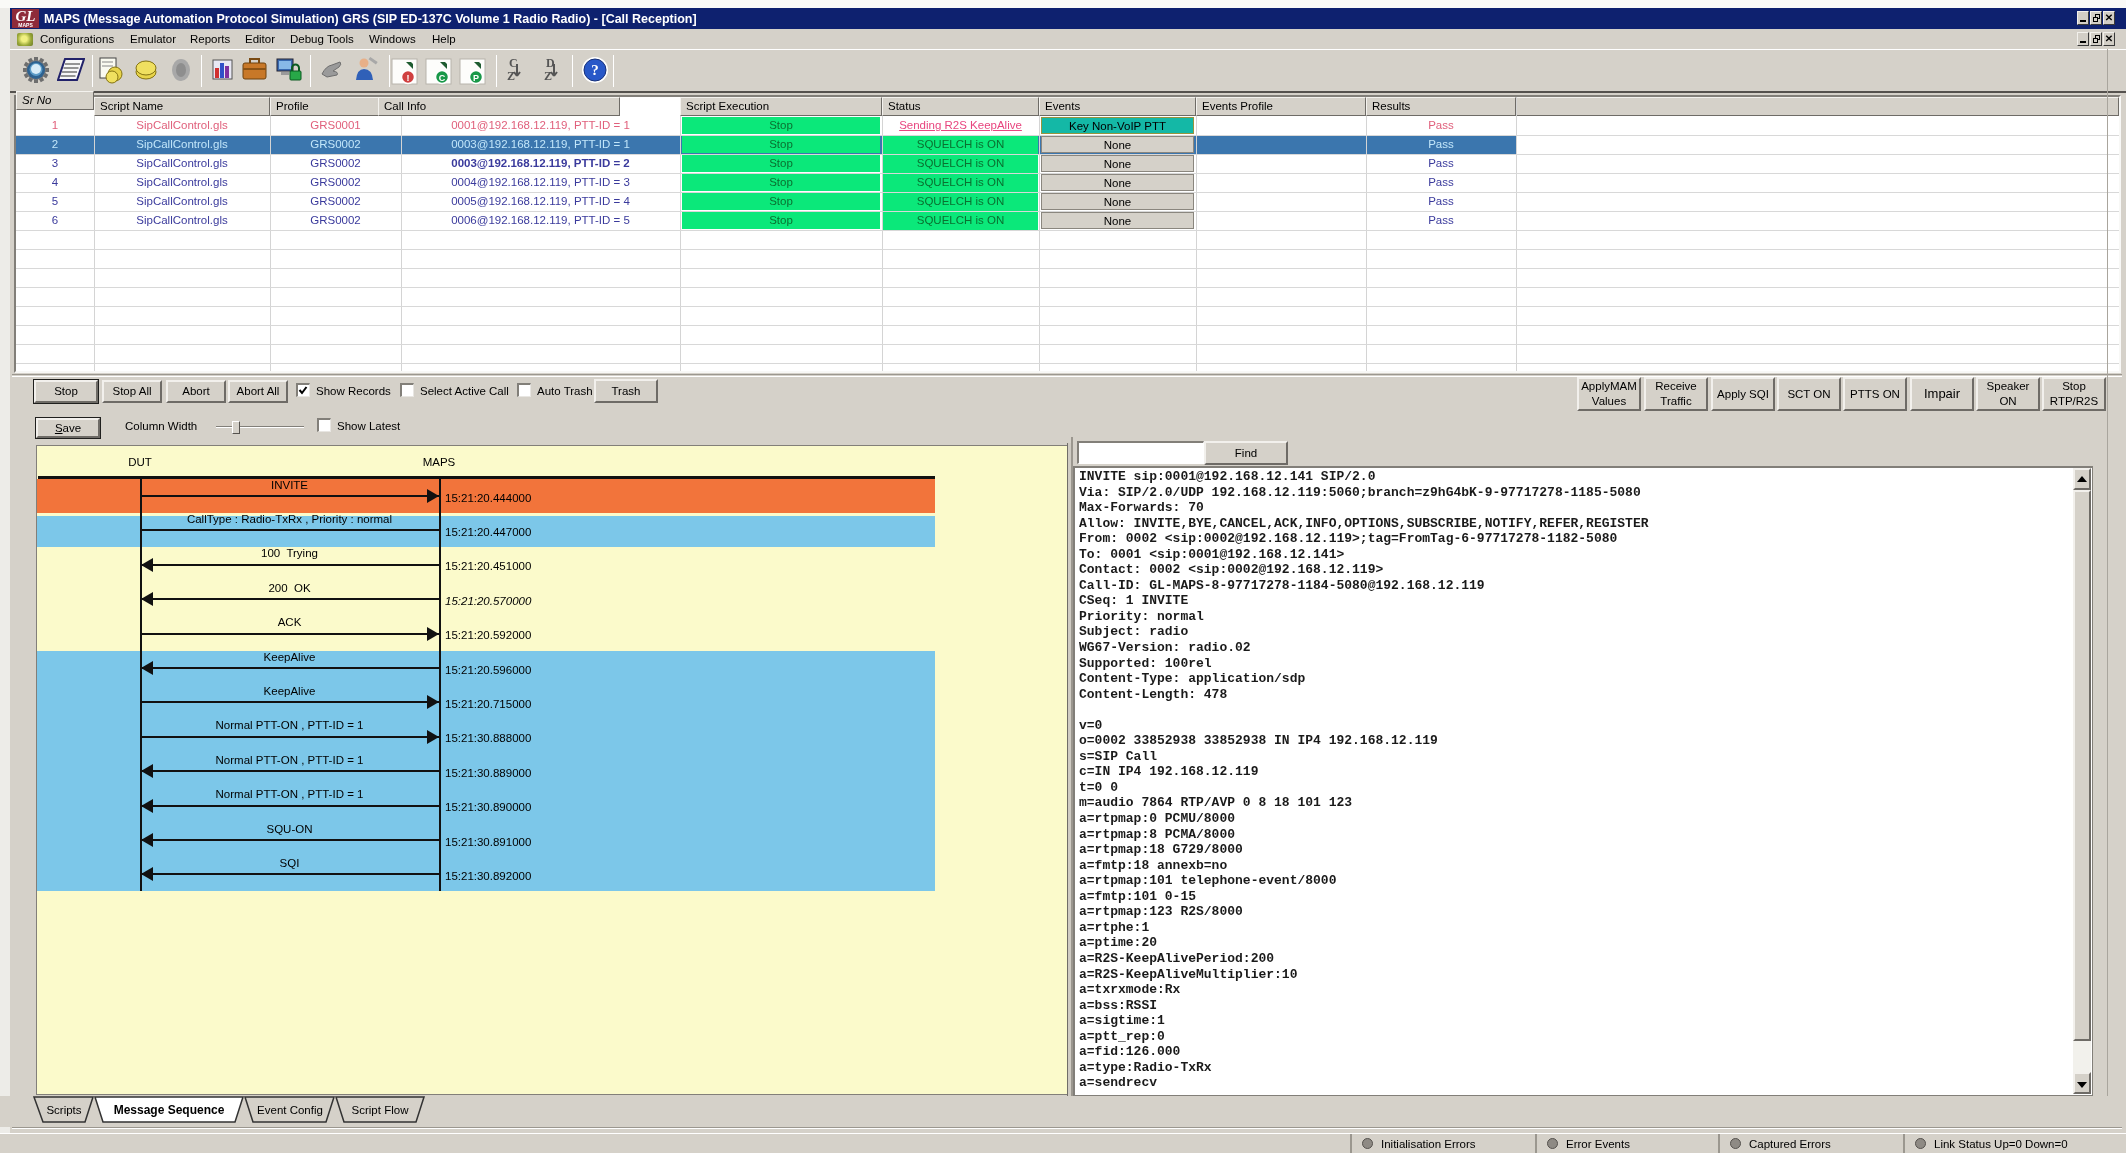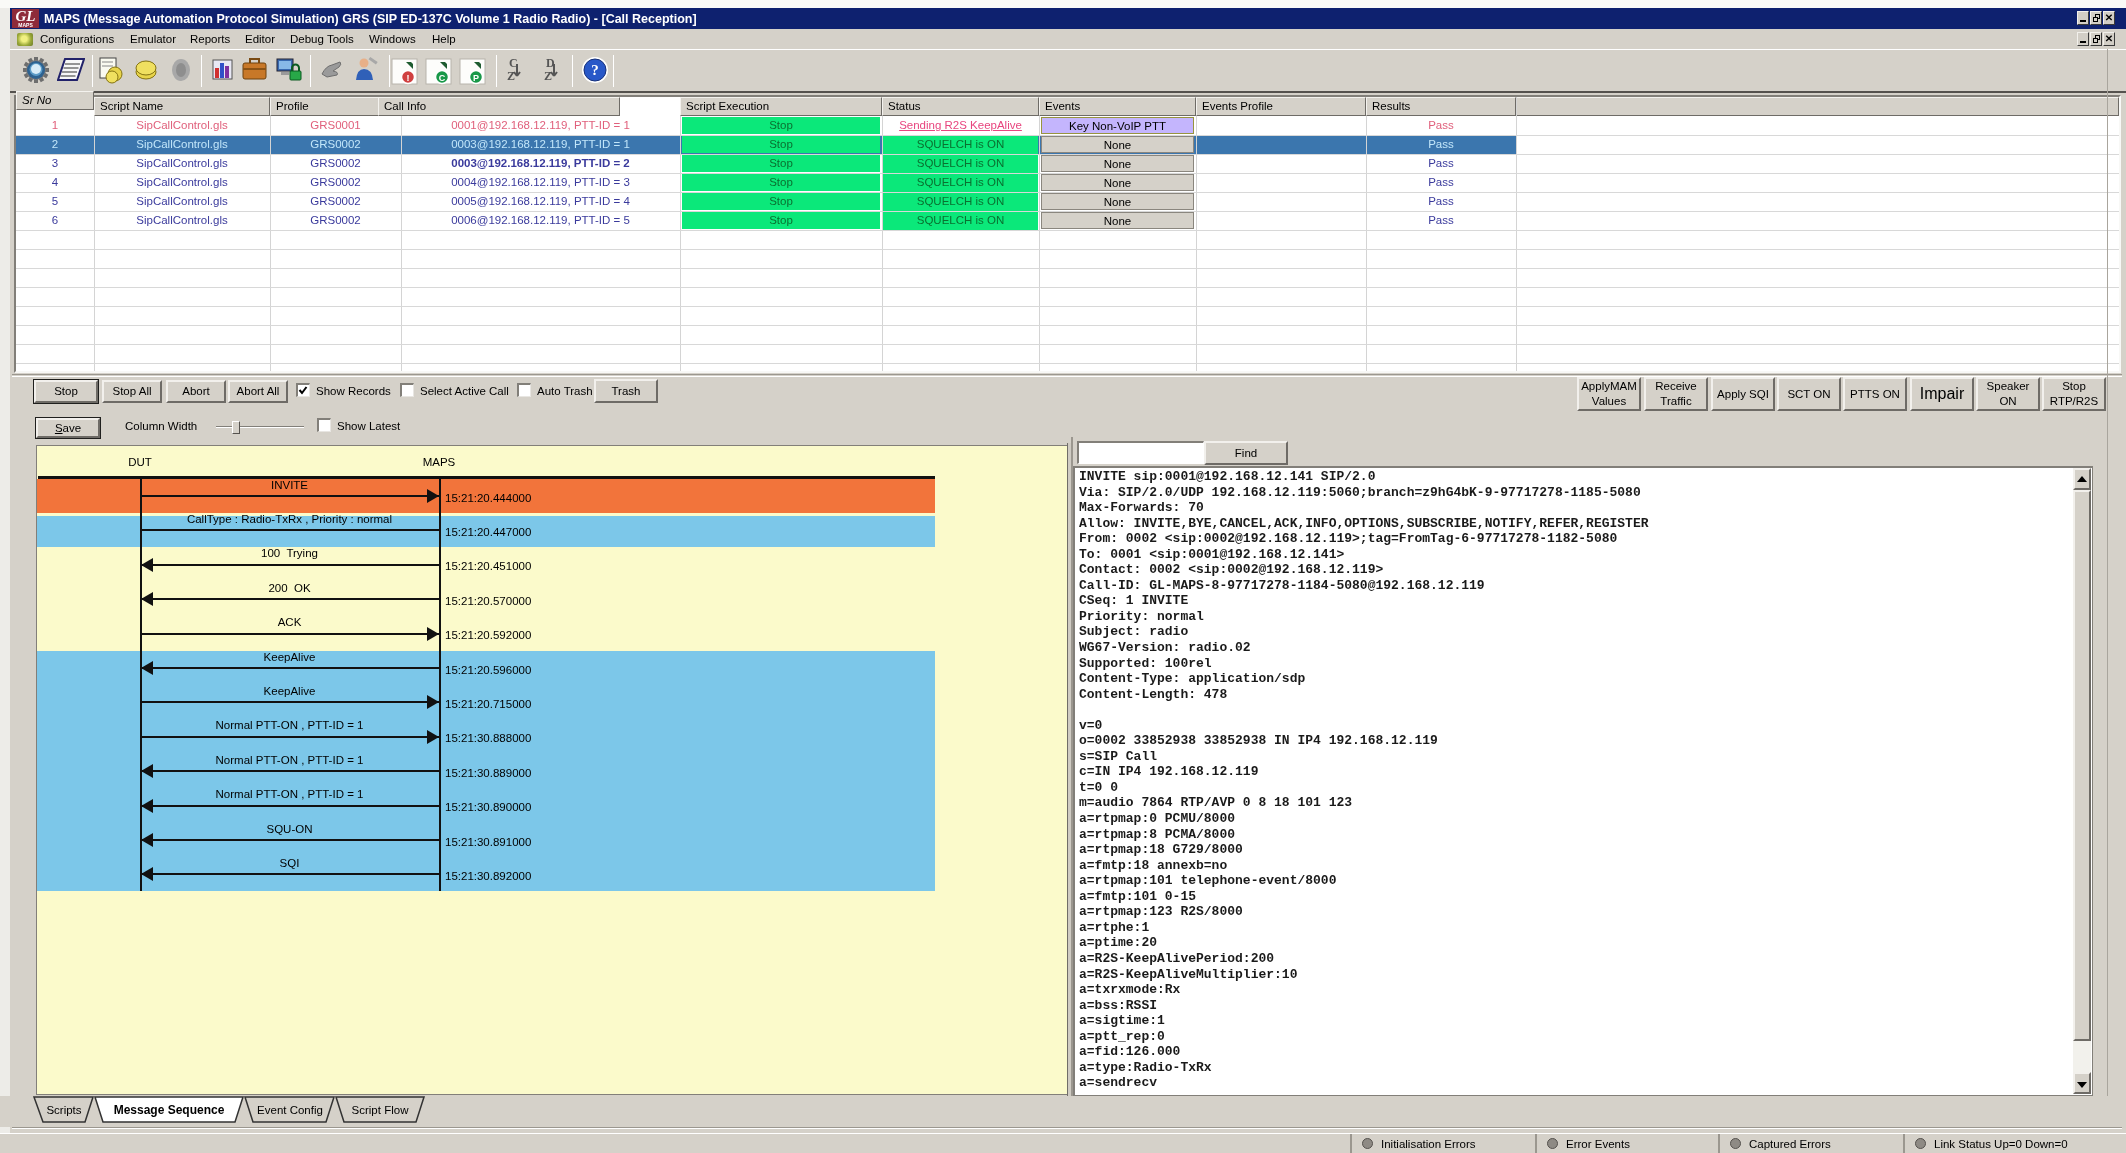--- a/index.html
+++ b/index.html
@@ -170,21 +170,21 @@
 <div class="hcell" style="left:1039px;top:97px;width:157px;height:19px;">Events</div>
 <div class="hcell" style="left:1196px;top:97px;width:170px;height:19px;">Events Profile</div>
 <div class="hcell" style="left:1366px;top:97px;width:150px;height:19px;">Results</div>
 <div class="hcell" style="left:1516px;top:97px;width:603px;height:19px;"></div>
 <div class="cell" style="left:16px;top:116px;width:78px;color:#E0607C;">1</div>
 <div class="cell" style="left:94px;top:116px;width:176px;color:#E0607C;">SipCallControl.gls</div>
 <div class="cell" style="left:270px;top:116px;width:131px;color:#E0607C;">GRS0001</div>
 <div class="cell" style="left:401px;top:116px;width:279px;color:#E0607C;">0001@192.168.12.119, PTT-ID = 1</div>
 <div class="cell" style="left:682px;top:117px;width:198px;height:17px;line-height:17px;background:#0BE87A;color:#0A7030;">Stop</div>
 <div class="cell" style="left:883px;top:116px;width:155px;color:#E8457F;text-decoration:underline;">Sending R2S KeepAlive</div>
-<div class="cell" style="left:1041px;top:117px;width:153px;height:17px;line-height:16px;background:#c4b5fd;border:1px solid #98943E;color:#000;">Key Non-VoIP PTT</div>
+<div class="cell" style="left:1041px;top:117px;width:153px;height:17px;line-height:16px;background:#14b8a6;border:1px solid #98943E;color:#000;">Key Non-VoIP PTT</div>
 <div class="cell" style="left:1366px;top:116px;width:150px;color:#E0607C;">Pass</div>
 <div class="abs" style="left:16px;top:135px;width:1500px;height:19px;background:#3B76AE;"></div>
 <div class="cell" style="left:16px;top:135px;width:78px;color:#C2E6FA;">2</div>
 <div class="cell" style="left:94px;top:135px;width:176px;color:#C2E6FA;">SipCallControl.gls</div>
 <div class="cell" style="left:270px;top:135px;width:131px;color:#C2E6FA;">GRS0002</div>
 <div class="cell" style="left:401px;top:135px;width:279px;color:#C2E6FA;">0003@192.168.12.119, PTT-ID = 1</div>
 <div class="cell" style="left:682px;top:136px;width:198px;height:17px;line-height:17px;background:#0BE87A;color:#0A7030;">Stop</div>
 <div class="cell" style="left:883px;top:135px;width:155px;background:#0BE87A;color:#0A7030;">SQUELCH is ON</div>
 <div class="cell" style="left:1041px;top:136px;width:153px;height:17px;line-height:16px;background:#D5D1C9;border:1px solid #8A867E;color:#000;">None</div>
 <div class="cell" style="left:1366px;top:135px;width:150px;color:#C2E6FA;">Pass</div>
@@ -257,21 +257,21 @@
 <div class="cb" style="left:400px;top:383px;"></div>
 <div class="lbl" style="left:420px;top:385px;">Select Active Call</div>
 <div class="cb" style="left:517px;top:383px;"></div>
 <div class="lbl" style="left:537px;top:385px;">Auto Trash</div>
 <div class="btn" style="left:594px;top:379px;width:64px;height:24px;font-size:11.5px;line-height:20px;font-weight:normal;">Trash</div>
 <div class="btn" style="left:1577px;top:377px;width:64px;height:34px;font-size:11.5px;line-height:15px;">ApplyMAM<br>Values</div>
 <div class="btn" style="left:1644px;top:377px;width:64px;height:34px;font-size:11.5px;line-height:15px;">Receive<br>Traffic</div>
 <div class="btn" style="left:1711px;top:377px;width:64px;height:34px;font-size:11.5px;line-height:30px;">Apply SQI</div>
 <div class="btn" style="left:1777px;top:377px;width:64px;height:34px;font-size:11.5px;line-height:30px;">SCT ON</div>
 <div class="btn" style="left:1843px;top:377px;width:64px;height:34px;font-size:11.5px;line-height:30px;">PTTS ON</div>
-<div class="btn" style="left:1910px;top:377px;width:64px;height:34px;font-size:16px;line-height:30px;">Impair</div>
+<div class="btn" style="left:1910px;top:377px;width:64px;height:34px;font-size:13px;line-height:30px;">Impair</div>
 <div class="btn" style="left:1976px;top:377px;width:64px;height:34px;font-size:11.5px;line-height:15px;">Speaker<br>ON</div>
 <div class="btn" style="left:2042px;top:377px;width:64px;height:34px;font-size:11.5px;line-height:15px;">Stop<br>RTP/R2S</div>
 <div class="btn" style="left:36px;top:418px;width:64px;height:20px;font-size:11.5px;line-height:16px;font-weight:normal;outline:1px solid #20201E;"><u>S</u>ave</div>
 <div class="lbl" style="left:125px;top:420px;">Column Width</div>
 <div class="abs" style="left:216px;top:426px;width:88px;height:2px;border-top:1px solid #827F79;border-bottom:1px solid #FFF;"></div>
 <div class="abs" style="left:232px;top:421px;width:8px;height:13px;background:#D5D1C9;border-top:1px solid #FFF;border-left:1px solid #FFF;border-right:1px solid #55524E;border-bottom:1px solid #55524E;"></div>
 <div class="cb" style="left:317px;top:418px;"></div>
 <div class="lbl" style="left:337px;top:420px;">Show Latest</div>
 <div class="abs" style="left:36px;top:445px;width:1031px;height:650px;background:#FBFACB;border-top:1px solid #827F79;border-left:1px solid #827F79;border-bottom:1px solid #827F79;"></div>
 <div class="mlabel" style="left:80px;top:456px;width:120px;">DUT</div>
@@ -287,21 +287,21 @@
 <div class="mlabel" style="left:140px;top:512.9px;width:299px;line-height:13px;">CallType : Radio-TxRx , Priority : normal</div>
 <div class="arrowline" style="left:140px;top:529.4px;width:299px;"></div>
 <div class="tsp" style="left:445px;top:524.9px;line-height:14px;">15:21:20.447000</div>
 <div class="mlabel" style="left:140px;top:547.3px;width:299px;line-height:13px;">100&nbsp; Trying</div>
 <div class="arrowline" style="left:140px;top:563.8px;width:299px;"></div>
 <div class="abs" style="left:141px;top:557.8px;width:0;height:0;border-right:12px solid #111;border-top:7px solid transparent;border-bottom:7px solid transparent;"></div>
 <div class="tsp" style="left:445px;top:559.3px;line-height:14px;">15:21:20.451000</div>
 <div class="mlabel" style="left:140px;top:581.7px;width:299px;line-height:13px;">200&nbsp; OK</div>
 <div class="arrowline" style="left:140px;top:598.2px;width:299px;"></div>
 <div class="abs" style="left:141px;top:592.2px;width:0;height:0;border-right:12px solid #111;border-top:7px solid transparent;border-bottom:7px solid transparent;"></div>
-<div class="tsp" style="left:445px;top:593.7px;line-height:14px;">15:21:20.570000</div>
+<div class="tsp" style="left:445px;top:593.7px;line-height:14px;font-style:italic;">15:21:20.570000</div>
 <div class="mlabel" style="left:140px;top:616.1px;width:299px;line-height:13px;">ACK</div>
 <div class="arrowline" style="left:140px;top:632.6px;width:299px;"></div>
 <div class="abs" style="left:427px;top:626.6px;width:0;height:0;border-left:12px solid #111;border-top:7px solid transparent;border-bottom:7px solid transparent;"></div>
 <div class="tsp" style="left:445px;top:628.1px;line-height:14px;">15:21:20.592000</div>
 <div class="mlabel" style="left:140px;top:650.5px;width:299px;line-height:13px;">KeepAlive</div>
 <div class="arrowline" style="left:140px;top:667.0px;width:299px;"></div>
 <div class="abs" style="left:141px;top:661.0px;width:0;height:0;border-right:12px solid #111;border-top:7px solid transparent;border-bottom:7px solid transparent;"></div>
 <div class="tsp" style="left:445px;top:662.5px;line-height:14px;">15:21:20.596000</div>
 <div class="mlabel" style="left:140px;top:684.9px;width:299px;line-height:13px;">KeepAlive</div>
 <div class="arrowline" style="left:140px;top:701.4px;width:299px;"></div>

